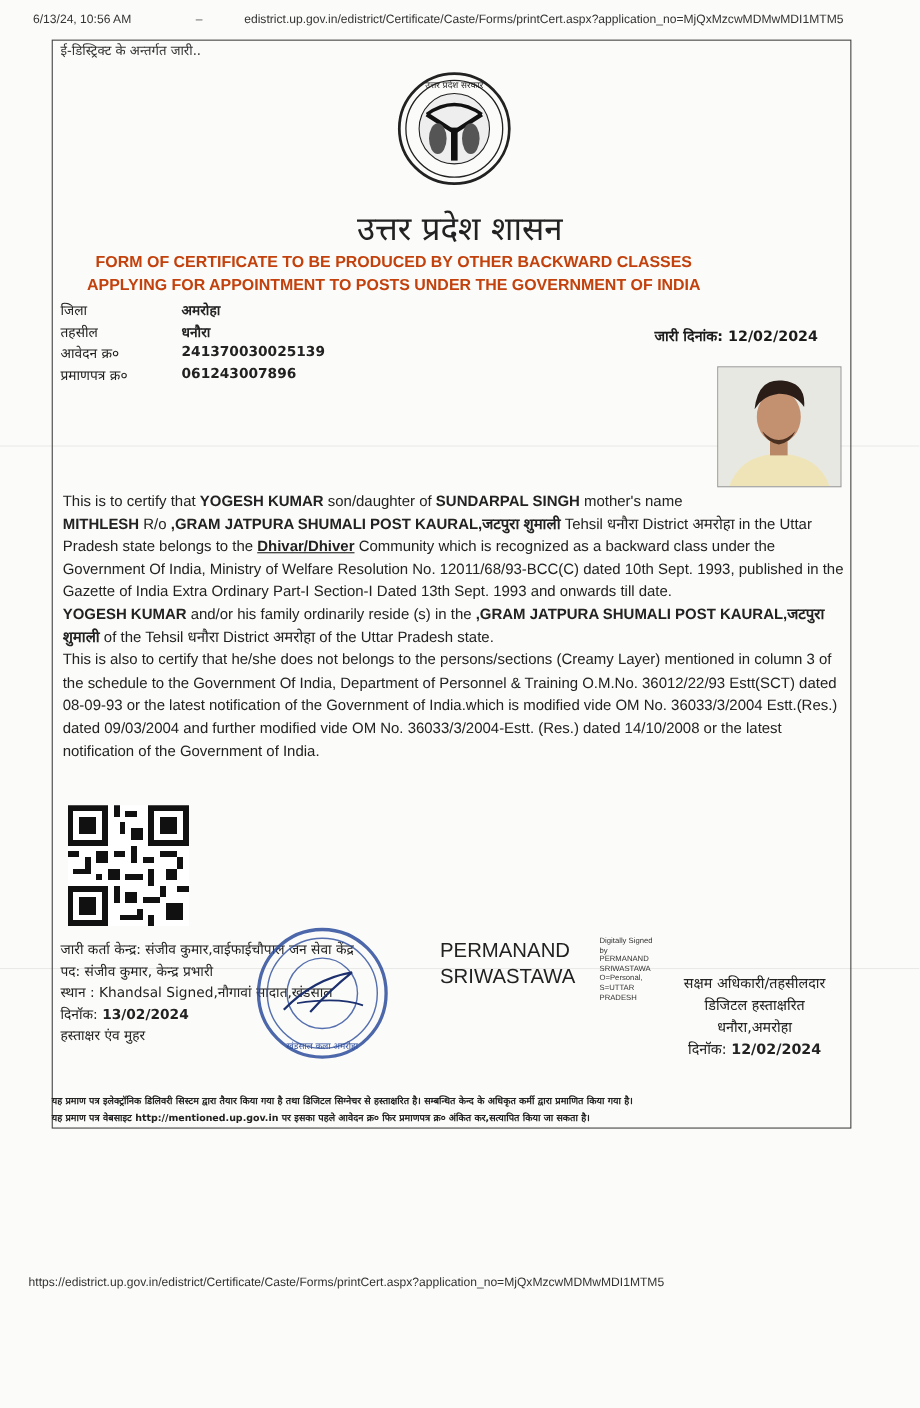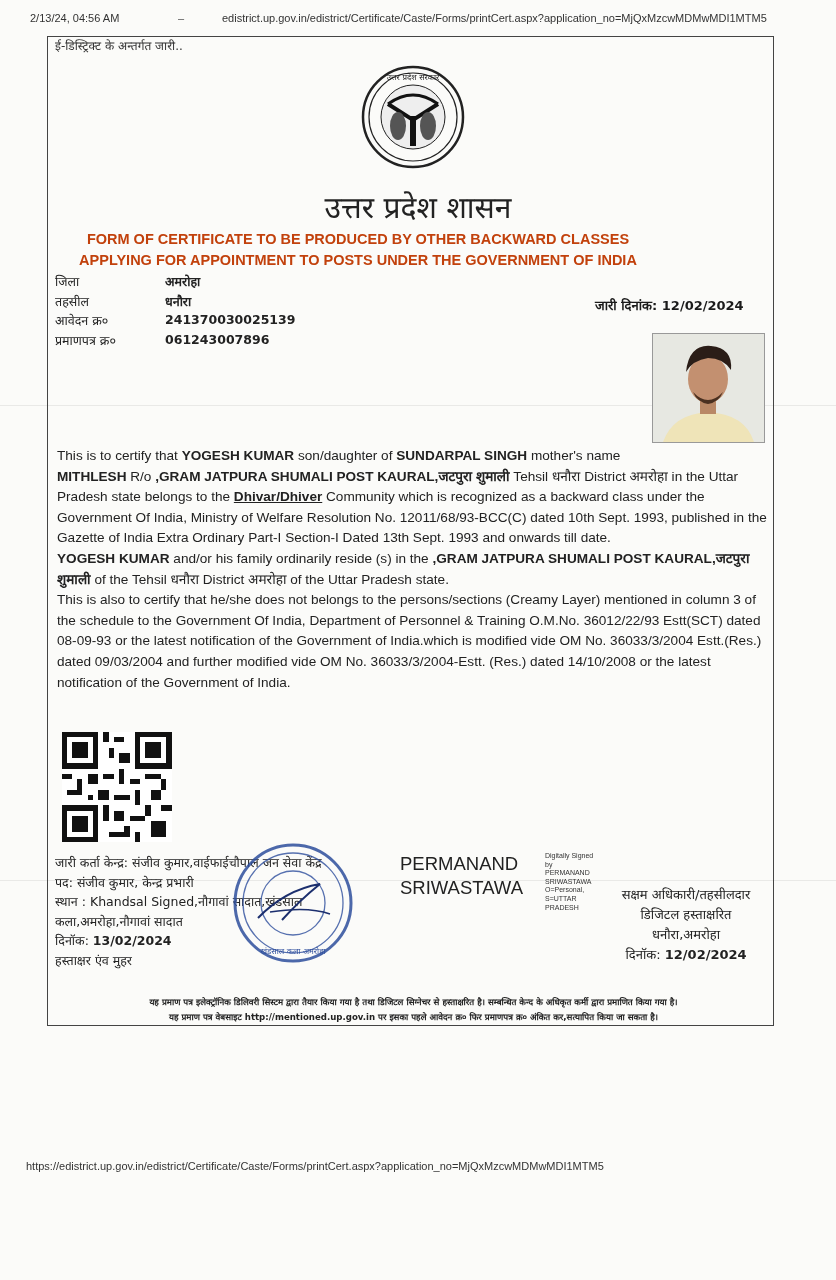--- a/index.html
+++ b/index.html
@@ -26,28 +26,28 @@
   .photo { left:652px; top:333px; width:111px; height:108px; background:linear-gradient(#e9ebe6,#e4e2d6); border:1px solid #999; overflow:hidden; }
   .body-text { left:57px; top:446px; width:712px; font-size:13.6px; line-height:20.6px; color:#222; }
   .body-text b { font-weight:bold; }
   .body-text u { font-weight:bold; }
   .qr { left:60px; top:732px; width:113px; height:110px; }
   .issuer { left:55px; top:853px; font-size:12.5px; line-height:19.5px; font-family:"DejaVu Sans", sans-serif; color:#222; }
   .seal { left:230px; top:840px; width:126px; height:126px; }
   .signer-name { left:400px; top:852px; font-size:18.5px; line-height:24px; color:#222; }
   .dsig { left:545px; top:852px; font-size:7px; line-height:8.6px; color:#333; }
   .authority { left:596px; top:885px; width:180px; font-size:13px; line-height:20px; font-family:"DejaVu Sans", sans-serif; text-align:center; color:#222; }
-  .footer-note { left:47px; top:995px; width:733px; text-align:center; font-size:8.6px; line-height:15px; font-family:"DejaVu Sans", sans-serif; font-weight:bold; color:#222; }
+  .footer-note { left:47px; top:995px; width:733px; text-align:left; font-size:8.6px; line-height:15px; font-family:"DejaVu Sans", sans-serif; font-weight:bold; color:#222; }
   .bottom-url { left:14px; top:1160px; font-size:11px; color:#333; white-space:nowrap;margin-left:12px; }
   .fold { left:0; width:836px; height:1px; background:rgba(0,0,0,0.07); }
 </style>
 </head>
 <body>
 
-<div class="abs hdr-time">2/13/24, 04:56 AM</div>
+<div class="abs hdr-time">6/13/24, 10:56 AM</div>
 <div class="abs hdr-dash">–</div>
 <div class="abs hdr-url">edistrict.up.gov.in/edistrict/Certificate/Caste/Forms/printCert.aspx?application_no=MjQxMzcwMDMwMDI1MTM5</div>
 
 <div class="abs fold" style="top:405px;"></div>
 <div class="abs fold" style="top:880px;"></div>
 
 <div class="abs frame"></div>
 <div class="abs frame-top-label">ई-डिस्ट्रिक्ट के अन्तर्गत जारी..</div>
 
 <div class="abs emblem">
@@ -144,21 +144,20 @@
         <rect x="12" y="18" width="1" height="2"></rect>
         <rect x="16" y="14" width="1" height="2"></rect>
     </g>
   </svg>
 </div>
 
 <div class="abs issuer">
   <div>जारी कर्ता केन्द्र: संजीव कुमार,वाईफाईचौपाल जन सेवा केंद्र</div>
   <div>पद: संजीव कुमार, केन्द्र प्रभारी</div>
   <div>स्थान : Khandsal Signed,नौगावां सादात,खंडसाल</div>
-  <div>कला,अमरोहा,नौगावां सादात</div>
   <div><span>दिनॉक:</span> <b>13/02/2024</b></div>
   <div>हस्ताक्षर एंव मुहर</div>
 </div>
 
 <div class="abs seal">
   <svg width="126" height="126" viewBox="0 0 126 126">
     <circle cx="63" cy="63" r="58" fill="none" stroke="#2d4d9c" stroke-width="3" opacity="0.85"></circle>
     <circle cx="63" cy="63" r="50" fill="none" stroke="#2d4d9c" stroke-width="1.3" opacity="0.8"></circle>
     <circle cx="63" cy="63" r="32" fill="none" stroke="#2d4d9c" stroke-width="1.3" opacity="0.8"></circle>
     <path d="M28 78 Q55 50 90 44 Q70 60 52 80" fill="none" stroke="#1c2f6e" stroke-width="2"></path>

